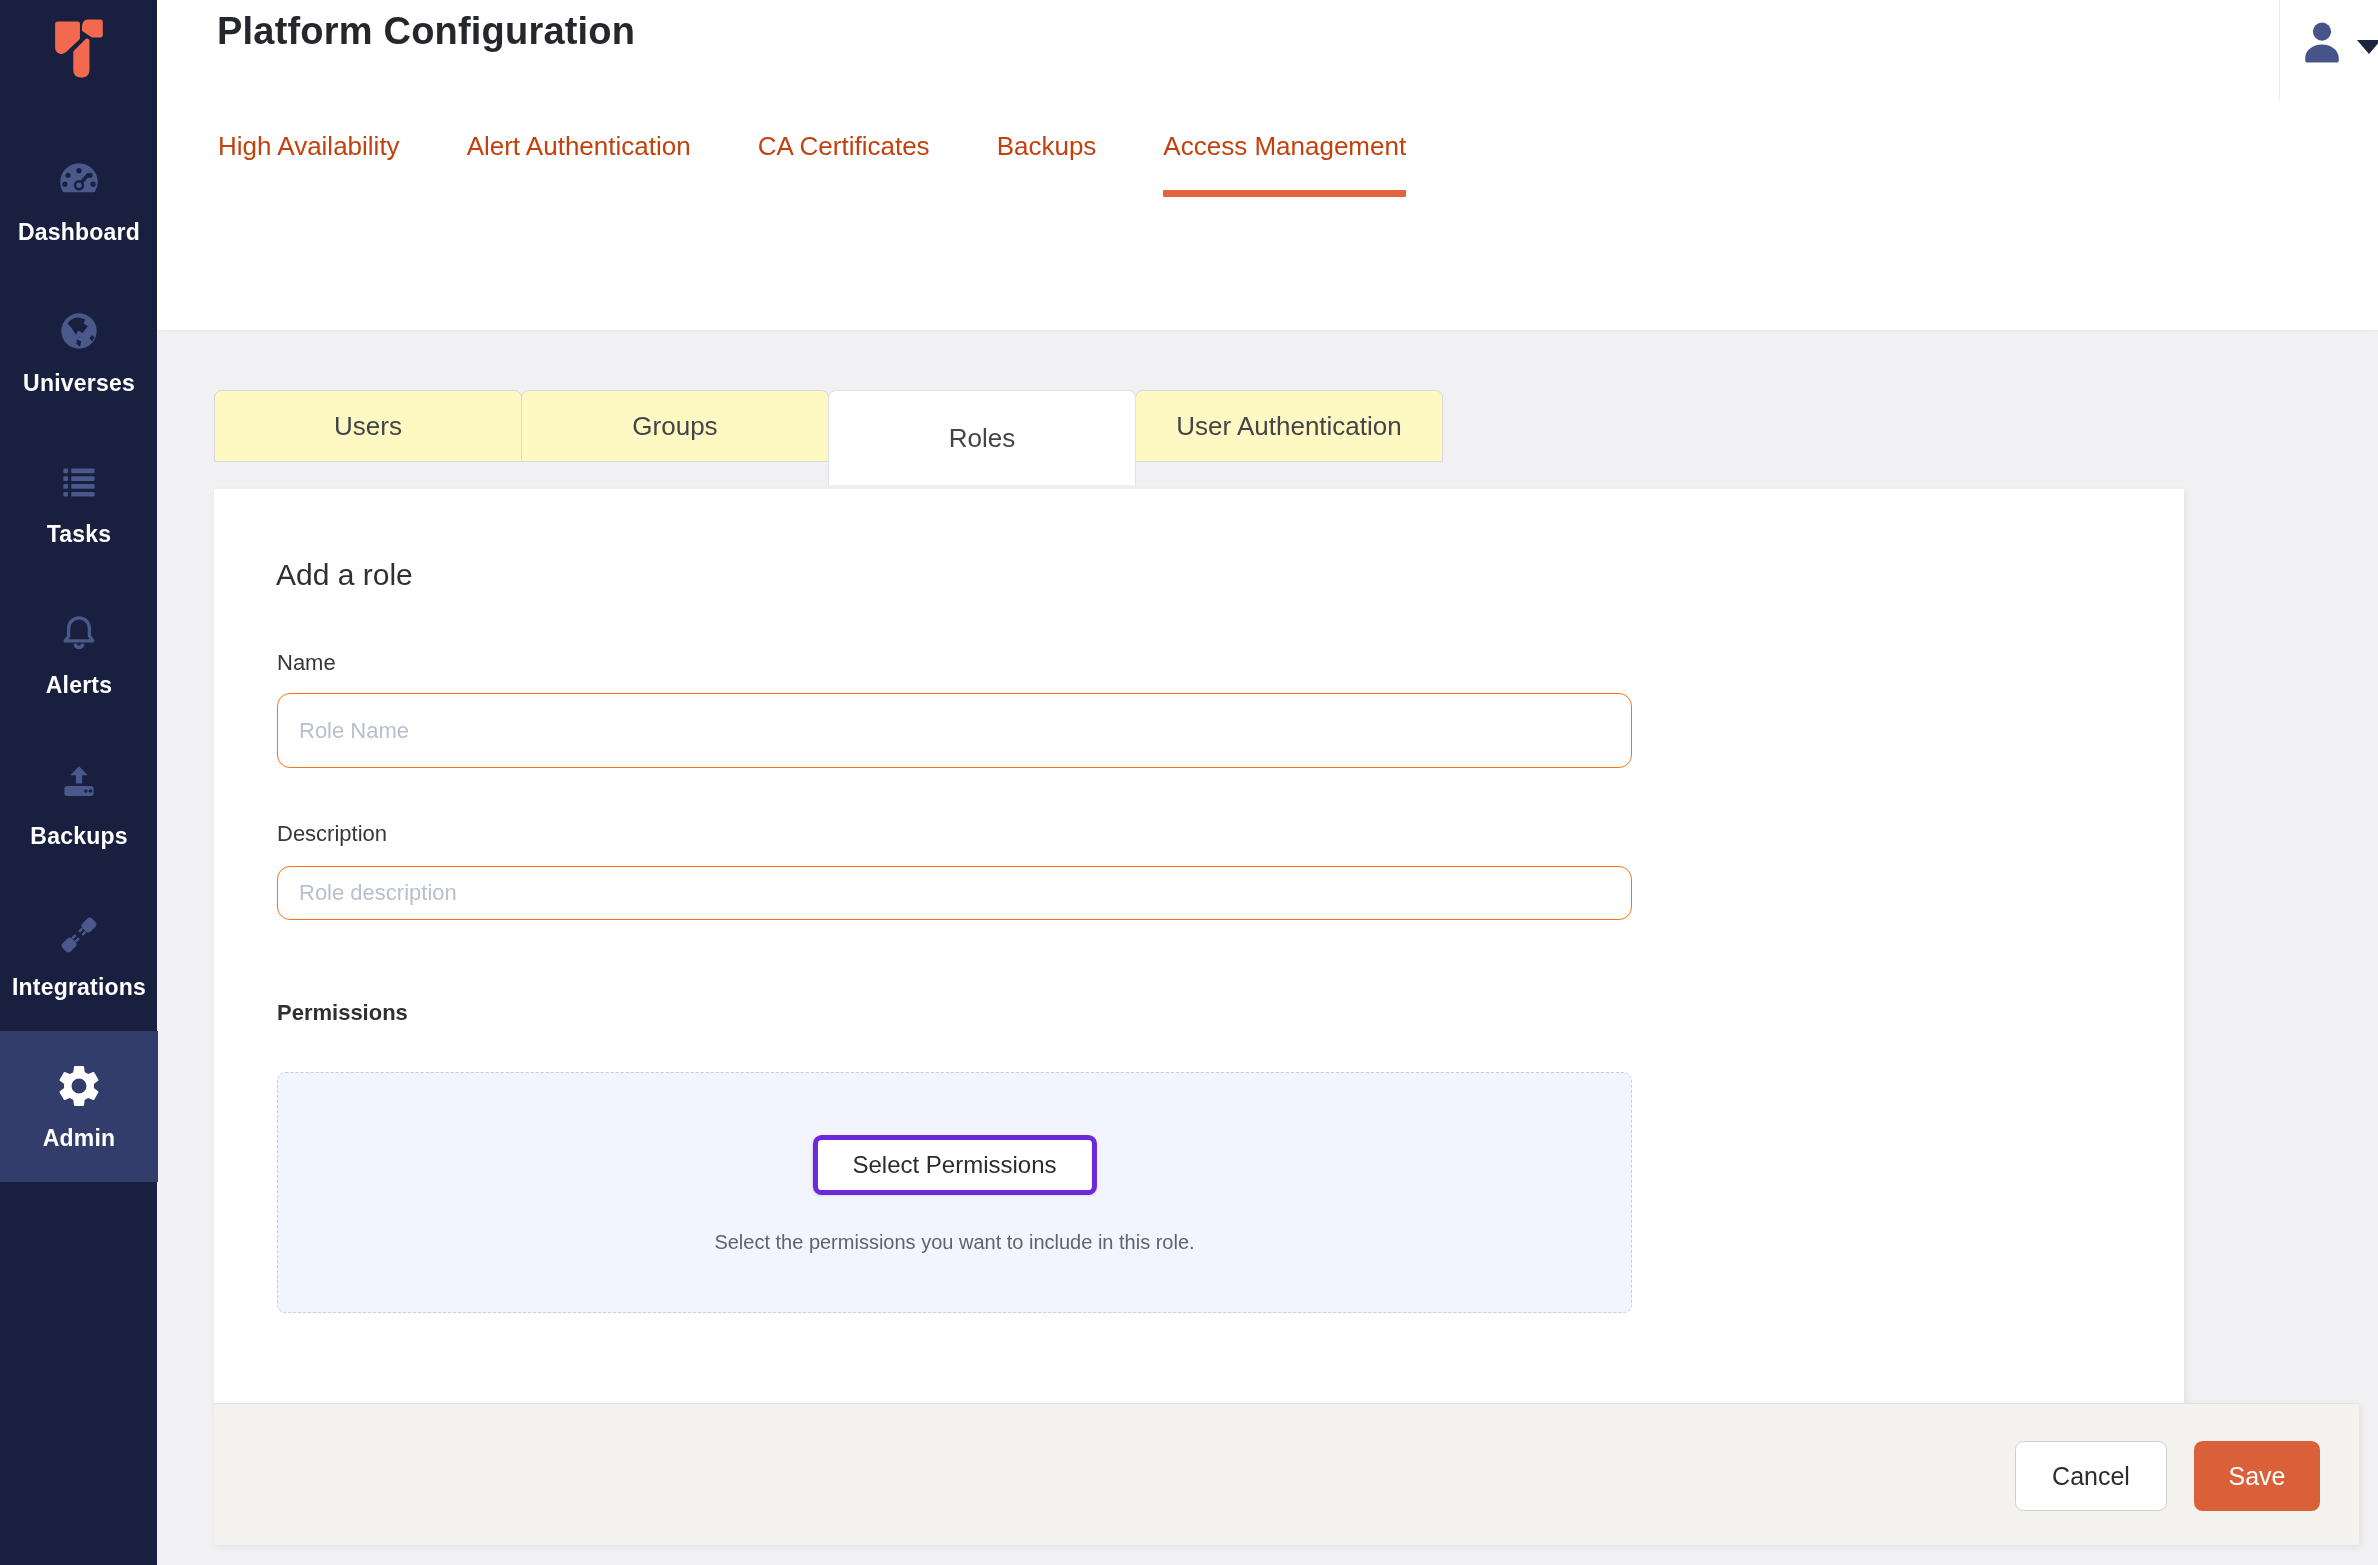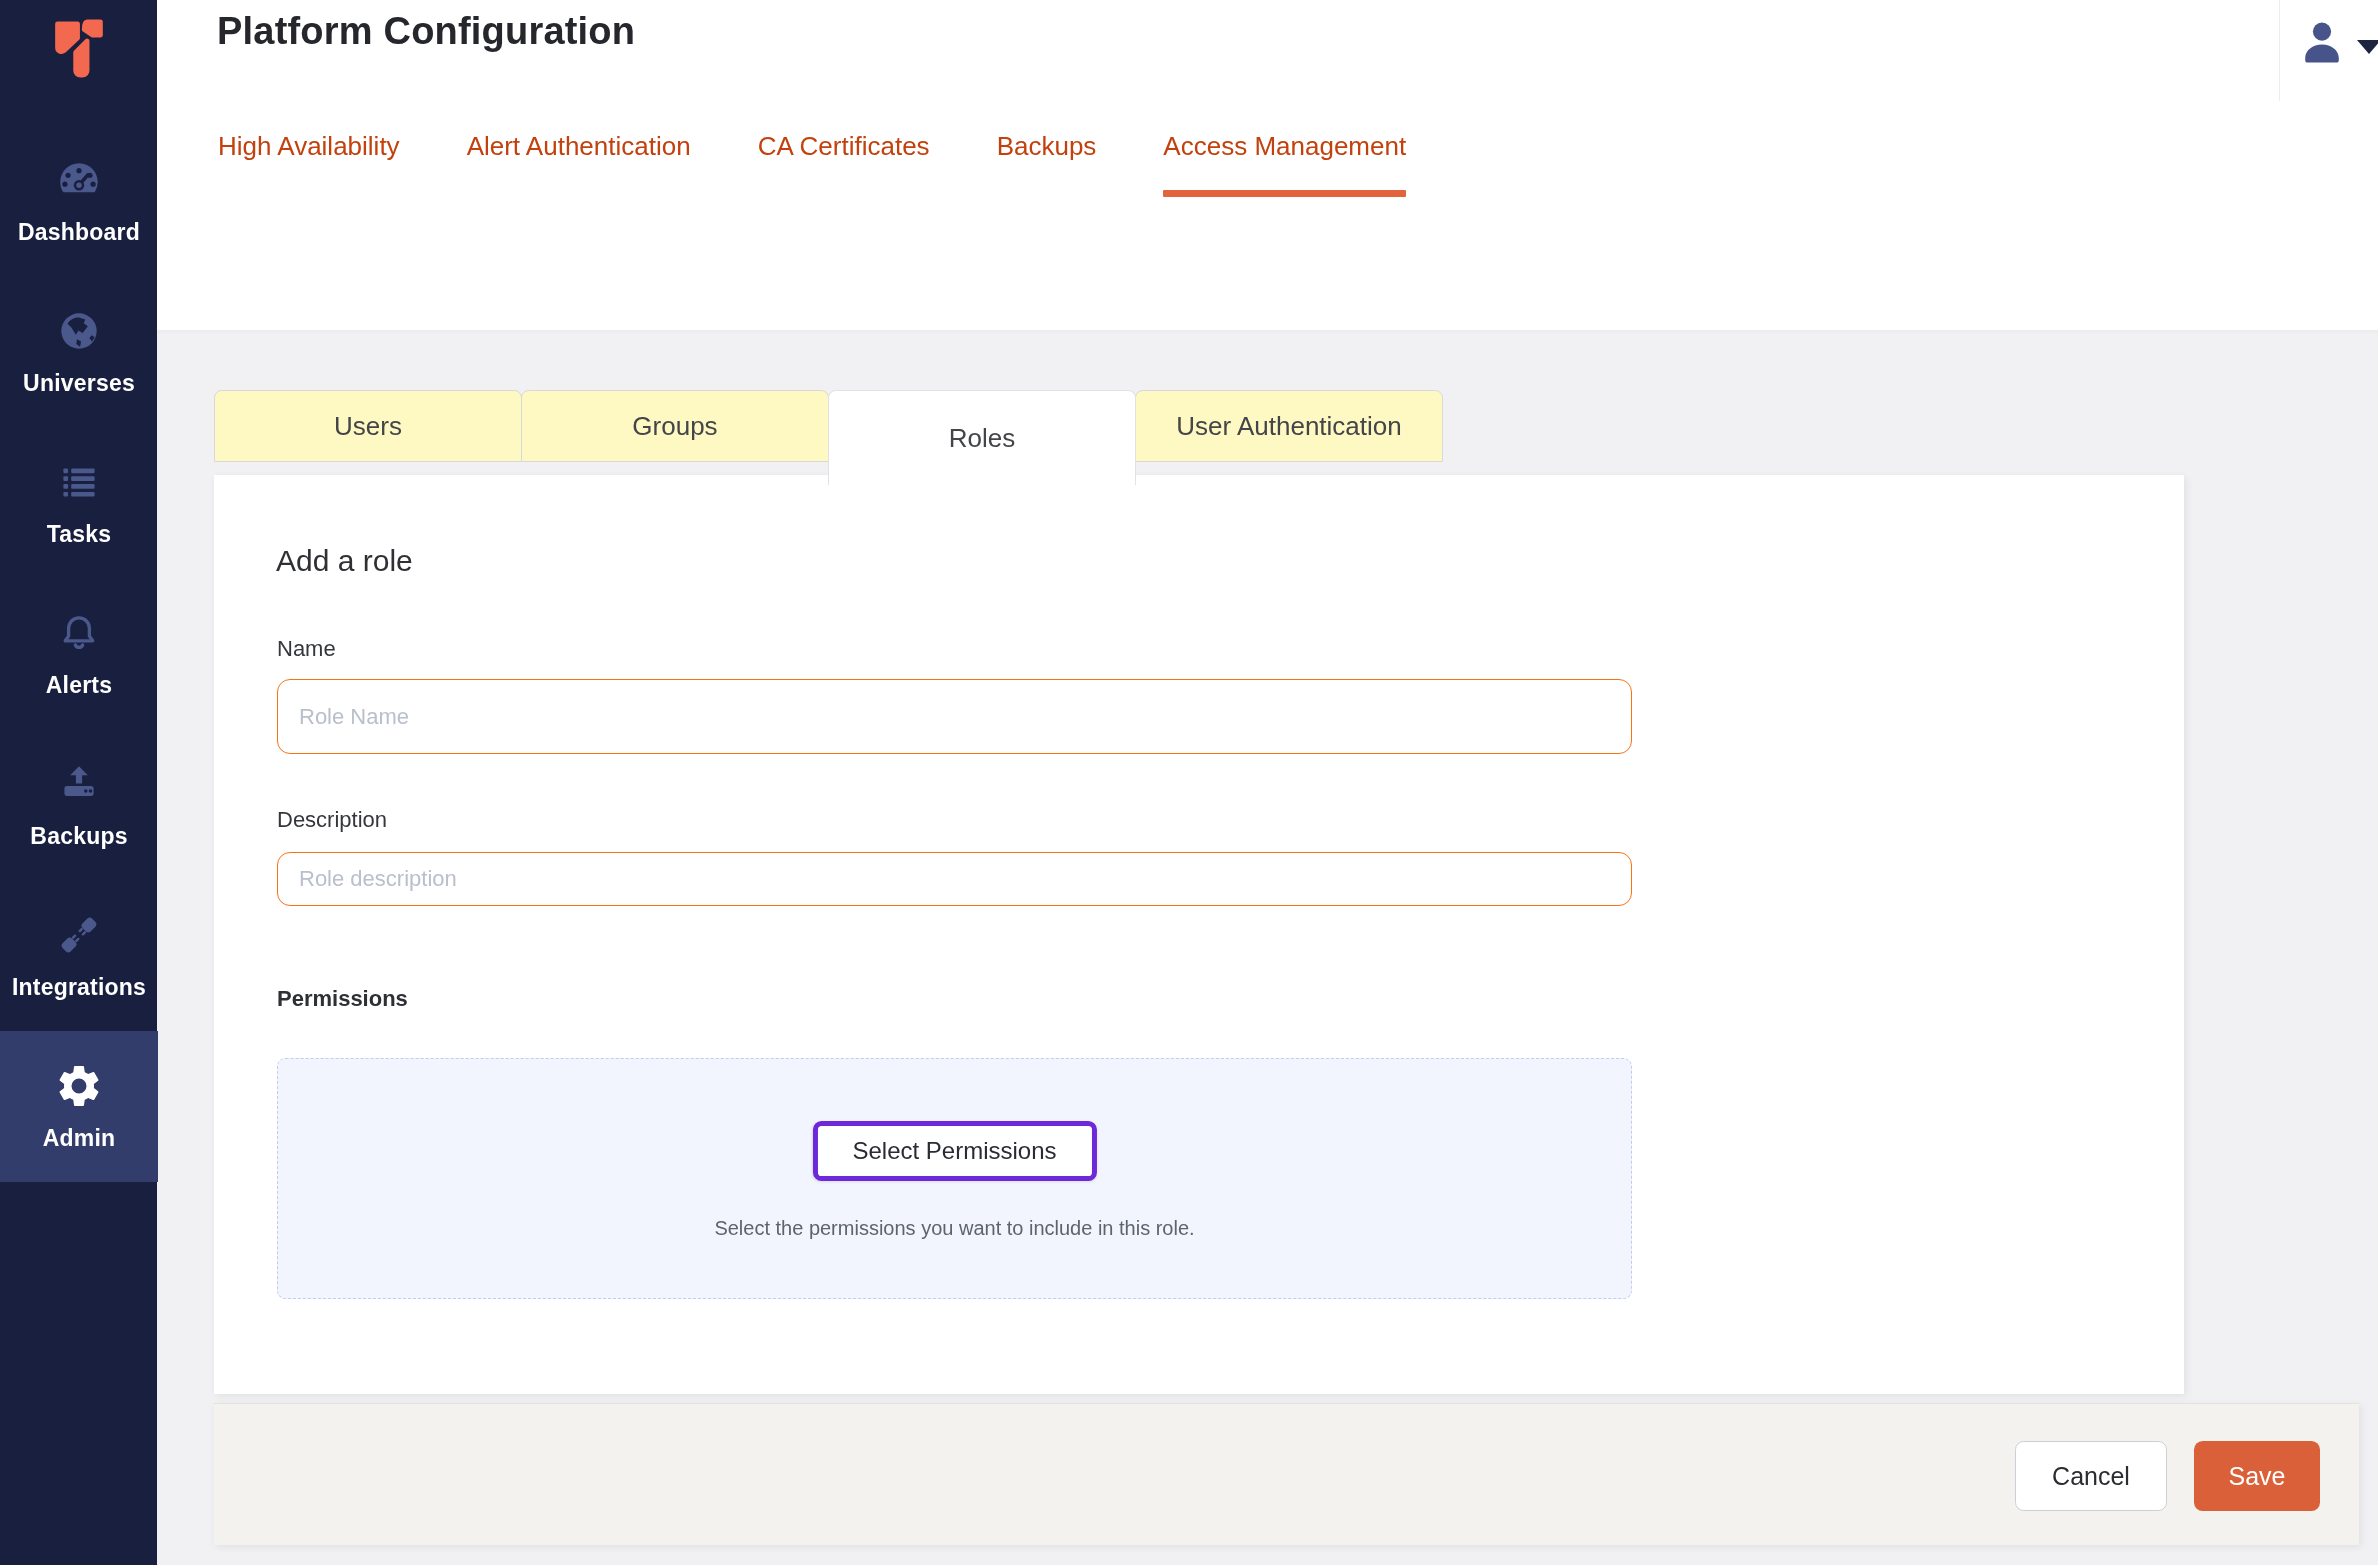--- a/index.html
+++ b/index.html
@@ -71,21 +71,21 @@
     background:#fef9c3;border:1px solid #d8d8d8;border-radius:7.7px 7.7px 0 0;
     display:flex;align-items:center;justify-content:center;cursor:pointer;
     font-size:26px;color:#434548;
   }
   .subtab:first-child{margin-left:0;}
   .subtab.active{
     background:#ffffff;border-color:#e2e2e2;border-bottom:none;height:95px;z-index:3;
   }
   
   .card{
-    position:absolute;left:57px;top:475px;width:1970px;height:919px;background:#ffffff;
+    position:absolute;left:57px;top:489px;width:1970px;height:919px;background:#ffffff;
     box-shadow:1.9px 1.9px 7.7px rgba(0,0,0,0.07);z-index:1;padding-left:13px;
   }
   .form-heading{position:absolute;left:62px;top:69px;font-size:30px;font-weight:500;color:#2e3034;}
   .field-label{position:absolute;left:63px;font-size:22px;color:#35373c;}
   .label-name{top:161px;}
   .label-description{top:332px;}
   .text-input{
     position:absolute;left:63px;width:1355px;background:#fff;
     border:1px solid #f97316;border-radius:13px;outline:none;
     font-size:22px;color:#2e3034;padding:0 21px;

